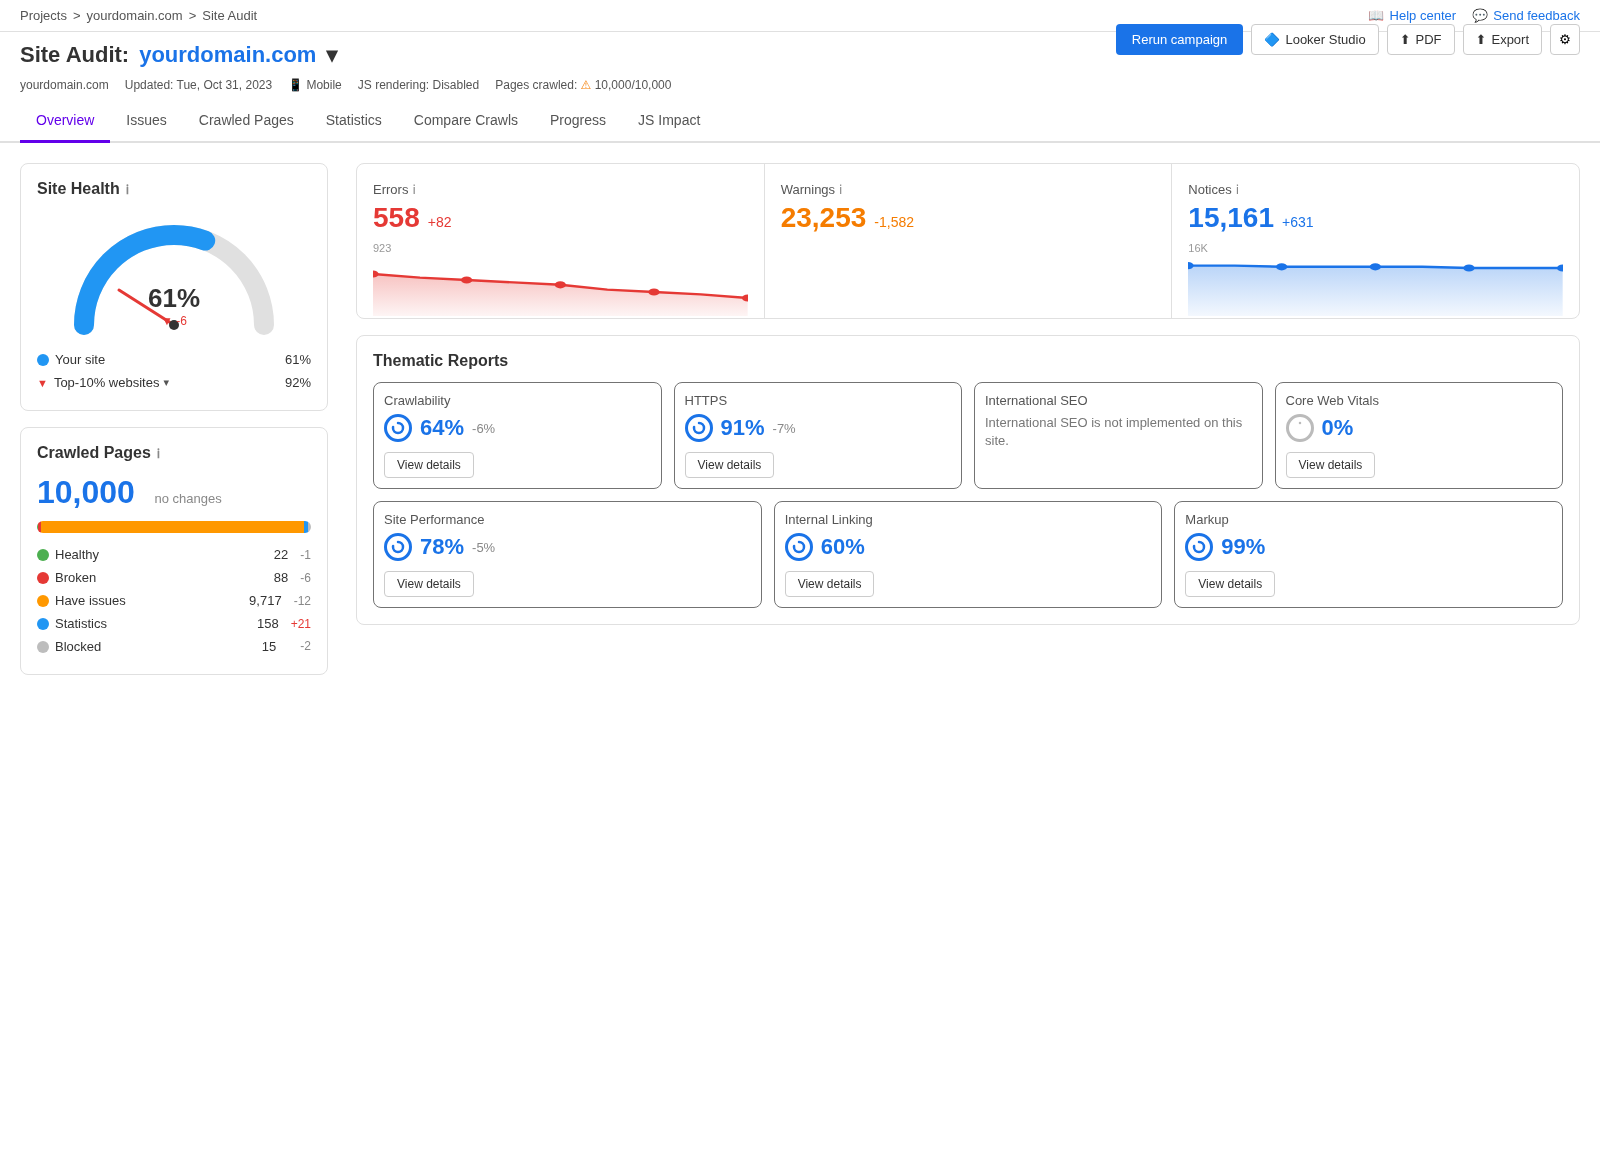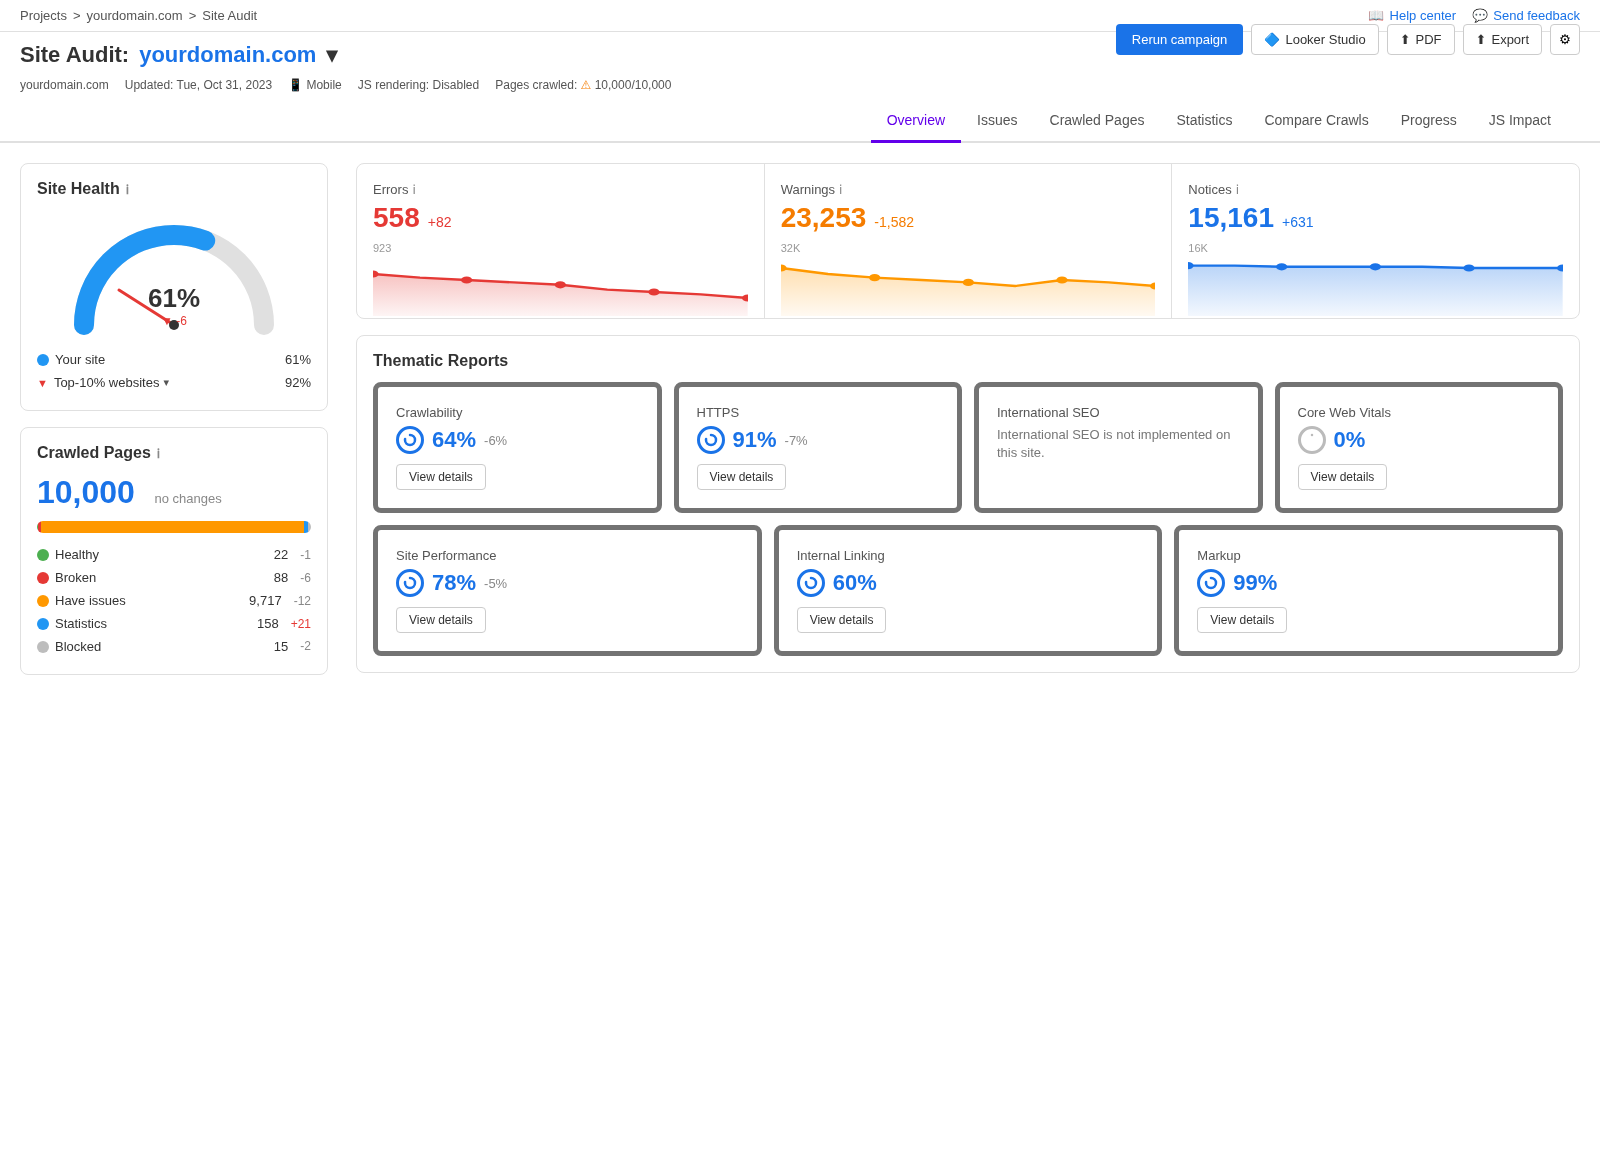--- a/index.html
+++ b/index.html
@@ -16,21 +16,21 @@
     .header-title { display: flex; align-items: center; gap: 10px; font-size: 22px; font-weight: bold; }
     .header-title span.domain { color: #1a73e8; }
     .header-controls { display: flex; align-items: center; gap: 8px; float: right; margin-top: -32px; }
     .btn-rerun { background: #1a73e8; color: #fff; border: none; border-radius: 4px; padding: 8px 16px; font-size: 13px; cursor: pointer; display: flex; align-items: center; gap: 6px; }
     .btn-outline { background: #fff; color: #333; border: 1px solid #ccc; border-radius: 4px; padding: 7px 12px; font-size: 13px; cursor: pointer; display: flex; align-items: center; gap: 5px; }
     .btn-icon { background: #fff; border: 1px solid #ccc; border-radius: 4px; padding: 7px 8px; cursor: pointer; }
     .meta-bar { padding: 4px 20px 8px; font-size: 12px; color: #555; display: flex; align-items: center; gap: 16px; }
     .meta-bar .warn { color: #f57c00; }
 
     
-    .nav-tabs { display: flex; border-bottom: 2px solid #e0e0e0; padding: 0 33px; gap: 0; justify-content: flex-end; }
+    .nav-tabs { display: flex; border-bottom: 2px solid #e0e0e0; padding: 0 20px; gap: 0; }
     .nav-tab { padding: 12px 16px; font-size: 14px; color: #555; cursor: pointer; border-bottom: 3px solid transparent; margin-bottom: -2px; white-space: nowrap; }
     .nav-tab.active { color: #6200ea; border-bottom: 3px solid #6200ea; font-weight: 500; }
 
     
     .main { display: flex; gap: 0; padding: 20px; gap: 16px; }
     .left-col { width: 308px; flex-shrink: 0; display: flex; flex-direction: column; gap: 16px; }
     .right-col { flex: 1; display: flex; flex-direction: column; gap: 16px; margin-left: 12px; }
 
     
     .card { border: 1px solid #e0e0e0; border-radius: 8px; padding: 16px; background: #fff; }
@@ -67,21 +67,21 @@
     .metric-delta.blue { color: #1a73e8; font-size: 14px; }
 
     
     .mini-chart { margin-top: 8px; position: relative; height: 60px; }
     .mini-chart svg { width: 100%; height: 60px; }
 
     
     .thematic-title { font-size: 16px; font-weight: bold; margin-bottom: 12px; }
     .reports-grid { display: grid; grid-template-columns: repeat(4, 1fr); gap: 12px; }
     .reports-grid-bottom { display: grid; grid-template-columns: repeat(3, 1fr); gap: 12px; }
-    .report-card { border: 5px solid #737373; border-radius: 8px; padding: 18px; }
+    .report-card { border: 1px solid #737373; border-radius: 8px; padding: 10px; }
     .report-name { font-size: 13px; color: #555; margin-bottom: 6px; }
     .report-score { display: flex; align-items: center; gap: 8px; font-size: 22px; font-weight: bold; color: #1a73e8; margin-bottom: 10px; }
     .report-score .delta { font-size: 13px; color: #888; font-weight: normal; }
     .report-score .na-text { font-size: 13px; color: #777; font-weight: normal; line-height: 1.4; }
     .btn-view-details { background: #fff; border: 1px solid #ccc; border-radius: 4px; padding: 5px 12px; font-size: 12px; cursor: pointer; color: #333; }
 
     
     .circle-icon { width: 28px; height: 28px; border-radius: 50%; border: 3px solid; display: inline-flex; align-items: center; justify-content: center; flex-shrink: 0; }
 
     .info-icon { color: #888; font-size: 13px; cursor: pointer; }
@@ -260,21 +260,21 @@
       <div style="display:flex; gap:12px; align-items:center;">
         <span class="legend-val">158</span>
         <span style="color:#e53935; font-size:12px;">+21</span>
       </div>
     </div>
           <div class="legend-row">
       <div class="legend-label">
         <span class="legend-dot" style="background:#bdbdbd;"></span>
         <span>Blocked</span>
       </div>
-      <div style="display:flex; gap:12px; align-items:flex-start;">
+      <div style="display:flex; gap:24px; align-items:flex-start;">
         <span class="legend-val">15</span>
         <span style="color:#888; font-size:12px;">-2</span>
       </div>
     </div>
         </div>
     </div>
 
   </div>
 
   <div class="right-col">
@@ -315,39 +315,20 @@
 
       <div class="metric-box">
         <div class="metric-label">
           <span>Warnings</span>
           <span class="info-icon">ℹ</span>
         </div>
         <div style="display:flex; align-items:baseline; gap:8px;">
           <span class="metric-value warnings">23,253</span>
           <span class="metric-delta neg">-1,582</span>
         </div>
-        <div class="mini-chart">
-          <div style="font-size:11px; color:#999; margin-bottom:2px;"><span>32K</span></div>
-          <svg viewBox="0 0 200 50" preserveAspectRatio="none">
-            <defs>
-              <linearGradient id="warnGrad" x1="0" y1="0" x2="0" y2="1">
-                <stop offset="0%" stop-color="rgba(255,152,0,0.3)"></stop>
-                <stop offset="100%" stop-color="rgba(255,152,0,0.05)"></stop>
-              </linearGradient>
-            </defs>
-            <path d="M0,10 L25,15 L50,18 L75,20 L100,22 L125,25 L150,20 L175,22 L200,25" fill="none" stroke="#ff9800" stroke-width="2"></path>
-            <path d="M0,10 L25,15 L50,18 L75,20 L100,22 L125,25 L150,20 L175,22 L200,25 L200,50 L0,50 Z" fill="url(#warnGrad)"></path>
-            <circle cx="0" cy="10" r="3" fill="#ff9800"></circle>
-            <circle cx="50" cy="18" r="3" fill="#ff9800"></circle>
-            <circle cx="100" cy="22" r="3" fill="#ff9800"></circle>
-            <circle cx="150" cy="20" r="3" fill="#ff9800"></circle>
-            <circle cx="200" cy="25" r="3" fill="#ff9800"></circle>
-          </svg>
-          
-        </div>
       </div>
 
       <div class="metric-box">
         <div class="metric-label">
           <span>Notices</span>
           <span class="info-icon">ℹ</span>
         </div>
         <div style="display:flex; align-items:baseline; gap:8px;">
           <span class="metric-value notices">15,161</span>
           <span class="metric-delta blue">+631</span>

